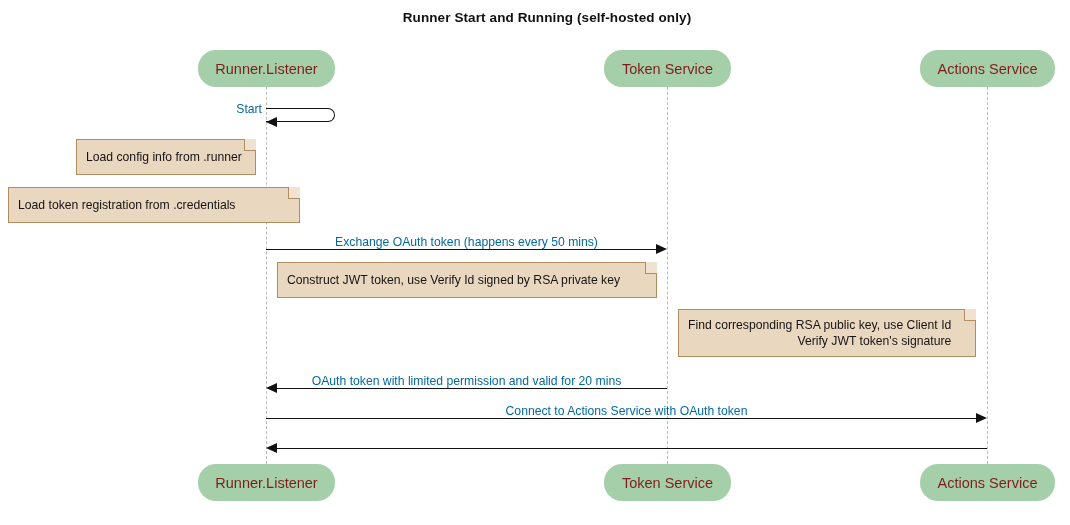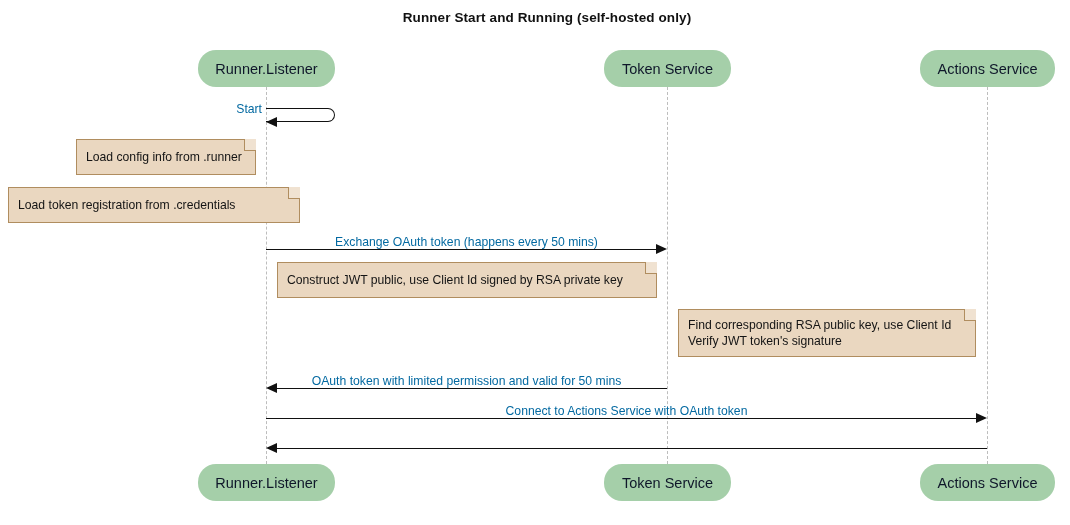--- a/index.html
+++ b/index.html
@@ -21,21 +21,21 @@
   .lifeline{
     position:absolute;width:0;border-left:1px dashed #bdbdbd;
   }
 
   
   .participant{
     position:absolute;
     background:#a5cfa9;
     border-radius:18px;
     display:flex;align-items:center;justify-content:center;
-    font-size:14.5px;color:#0f172a;
+    font-size:14.5px;color:#7f1d1d;
     box-sizing:border-box;
     text-align:center;
   }
 
   
   .note{
     position:absolute;
     background:#ead7c0;
     border:1px solid #b08d5f;
     box-sizing:border-box;
@@ -118,31 +118,31 @@
   <div class="note" style="left:8px;top:187px;width:292px;height:31px;">
     <span>Load token registration from .credentials</span>
     <span class="fold"></span>
   </div>
 
   <div class="msg-label" style="left:266px;top:235px;width:401px;">Exchange OAuth token (happens every 50 mins)</div>
   <div class="msg-line" style="left:266px;top:249px;width:390px;"></div>
   <div class="arrow-r" style="left:656px;top:243.5px;"></div>
 
   <div class="note" style="left:277px;top:262px;width:380px;height:31px;">
-    <span>Construct JWT public, use Client Id signed by RSA private key</span>
+    <span>Construct JWT token, use Verify Id signed by RSA private key</span>
     <span class="fold"></span>
   </div>
 
-  <div class="note" style="left:678px;top:309px;width:298px;height:48px;">
+  <div class="note" style="left:678px;top:309px;width:298px;height:48px;text-align:right;">
     <span>Find corresponding RSA public key, use Client Id
 Verify JWT token's signature</span>
     <span class="fold"></span>
   </div>
 
-  <div class="msg-label" style="left:266px;top:374px;width:401px;">OAuth token with limited permission and valid for 50 mins</div>
+  <div class="msg-label" style="left:266px;top:374px;width:401px;">OAuth token with limited permission and valid for 20 mins</div>
   <div class="msg-line" style="left:277px;top:388px;width:390px;"></div>
   <div class="arrow-l" style="left:266px;top:382.5px;"></div>
 
   <div class="msg-label" style="left:266px;top:404px;width:721px;">Connect to Actions Service with OAuth token</div>
   <div class="msg-line" style="left:266px;top:418px;width:710px;"></div>
   <div class="arrow-r" style="left:976px;top:412.5px;"></div>
 
   <div class="msg-line" style="left:277px;top:448px;width:710px;"></div>
   <div class="arrow-l" style="left:266px;top:442.5px;"></div>
 

